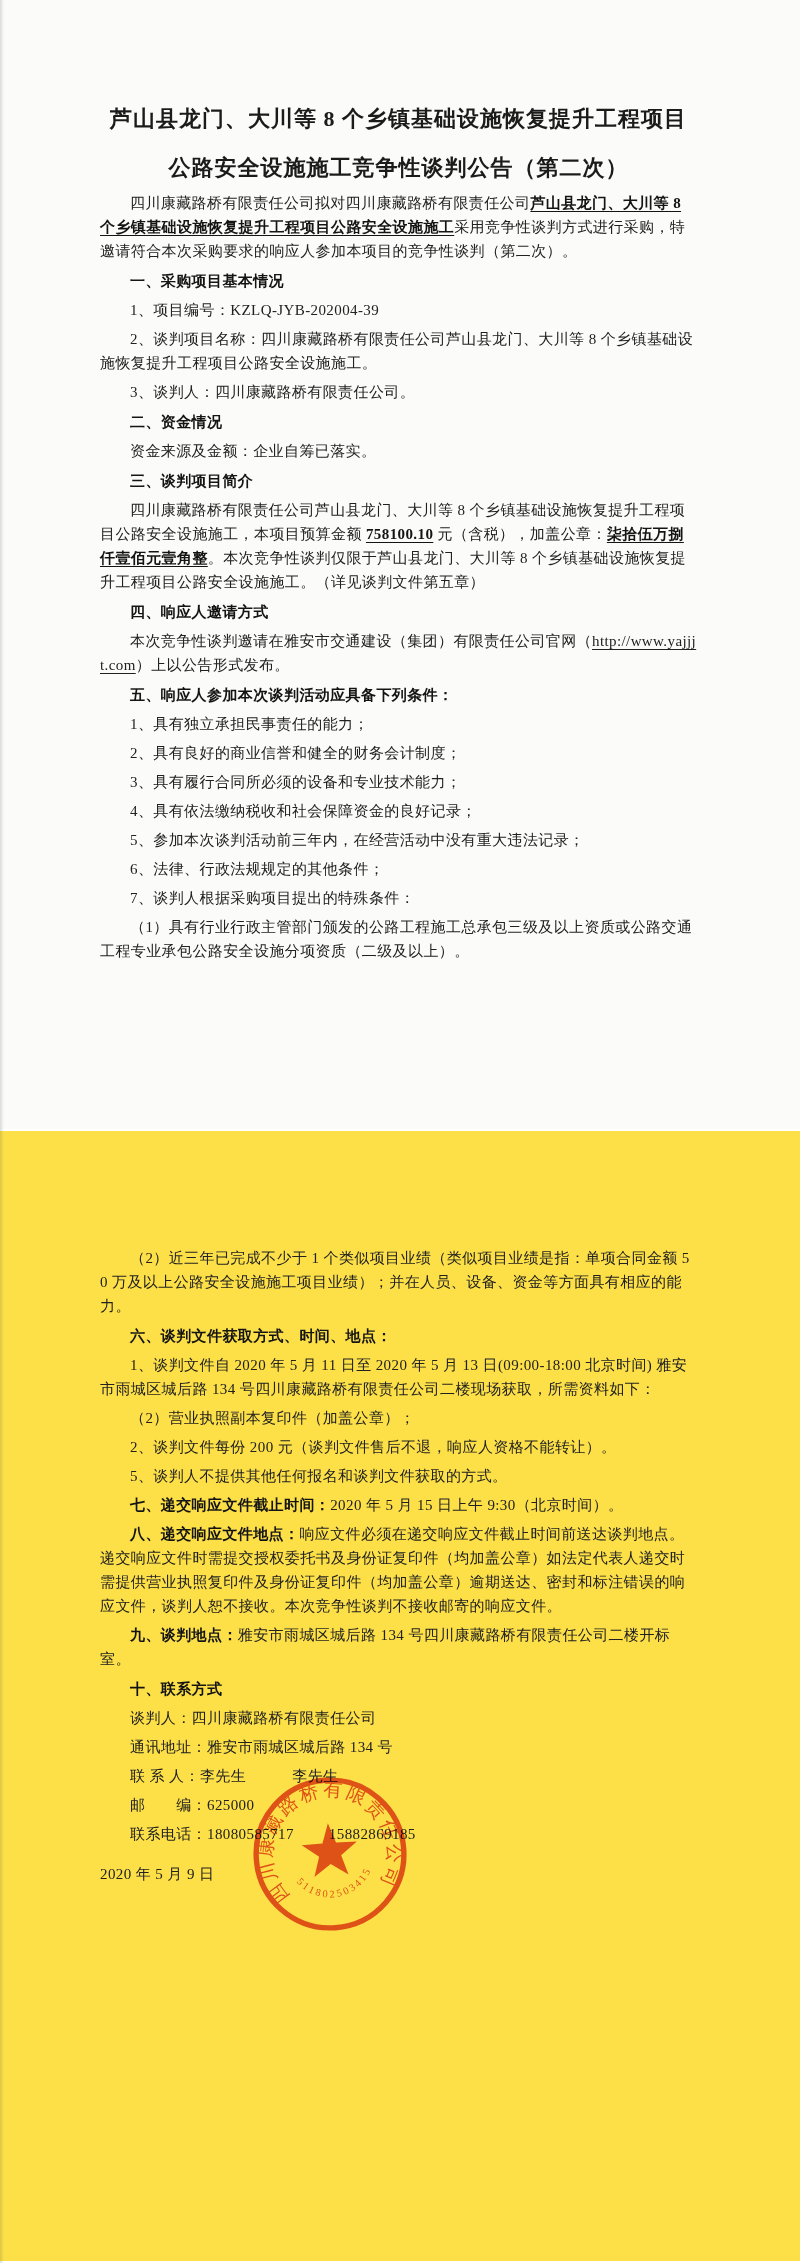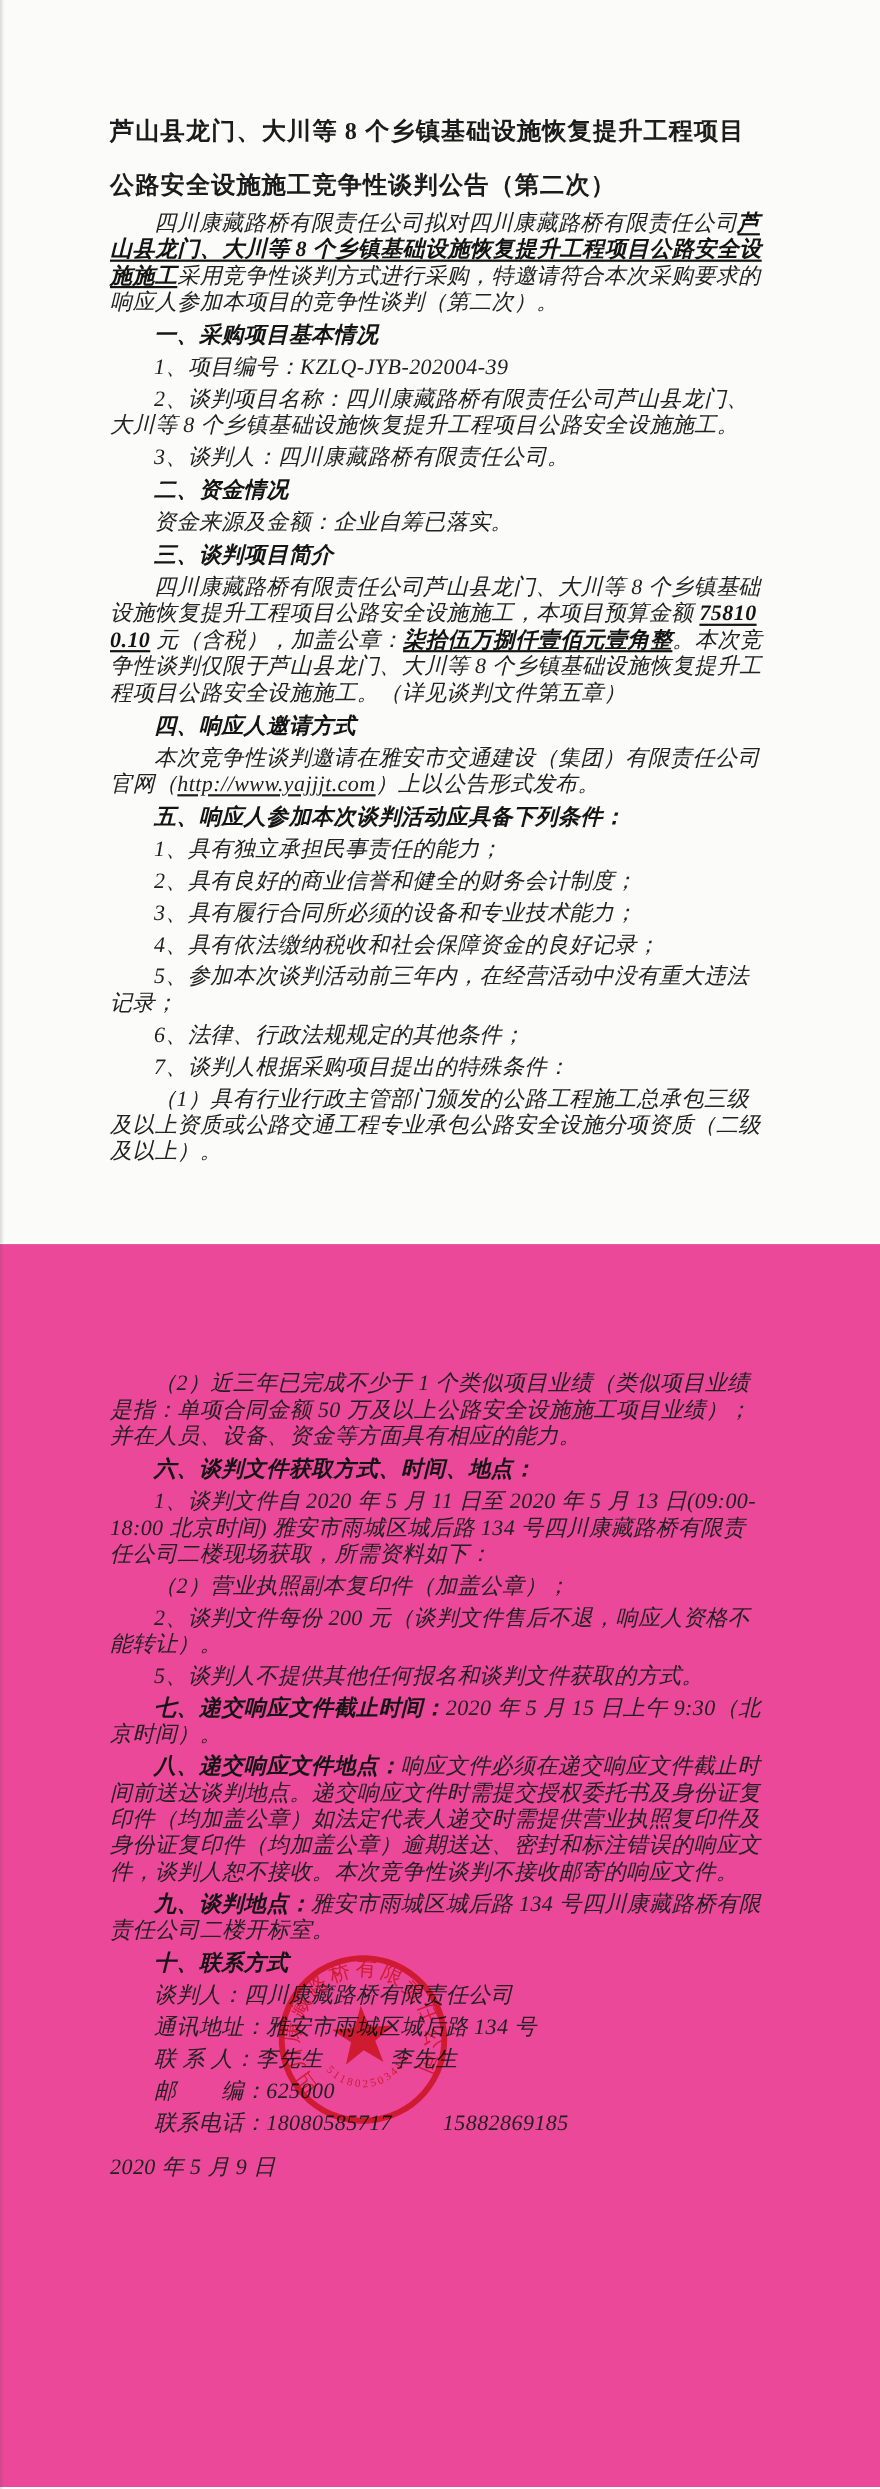--- a/index.html
+++ b/index.html
@@ -12,46 +12,45 @@
   }
   .sheet{position:relative;width:800px;box-sizing:border-box;overflow:hidden;}
   #page1{
     height:1131px;
     background:#fbfbfa;
     padding:0 103px 0 100px;
     border-bottom:2px solid #ffffff;
   }
   #page2{
     height:1130px;
-    background:#ec4899;
+    background:#fde047;
     padding:115px 103px 0 100px;
   }
   .scan-edge{
     position:absolute;left:0;top:0;width:4px;height:100%;
     background:linear-gradient(to right, rgba(70,70,70,.18), rgba(70,70,70,0));
     pointer-events:none;
   }
   .title{
     margin:104px 0 8px;
-    text-align:left;
+    text-align:center;
     font-weight:bold;
     font-size:22px;
     line-height:30px;
     letter-spacing:1px;
     color:#1b1b1b;
   }
   .title .t2{margin-top:19px;}
   p.ln{
     margin:0 0 5px;
-    font-size:20px;
+    font-size:15px;
     line-height:24px;
     text-indent:2em;
     letter-spacing:.4px;
     word-break:break-all;
-    font-style:italic;
   }
   p.h{font-weight:bold;margin-top:6px;color:#141414;}
   p.date{text-align:left;text-indent:0;margin-top:16px;}
   .b{font-weight:bold;color:#141414;}
   .u{text-decoration:underline;text-underline-offset:3px;}
   .bu{font-weight:bold;color:#141414;text-decoration:underline;text-underline-offset:3px;}
   .seal{
     position:absolute;
     left:247px;top:640px;
     width:166px;height:166px;

